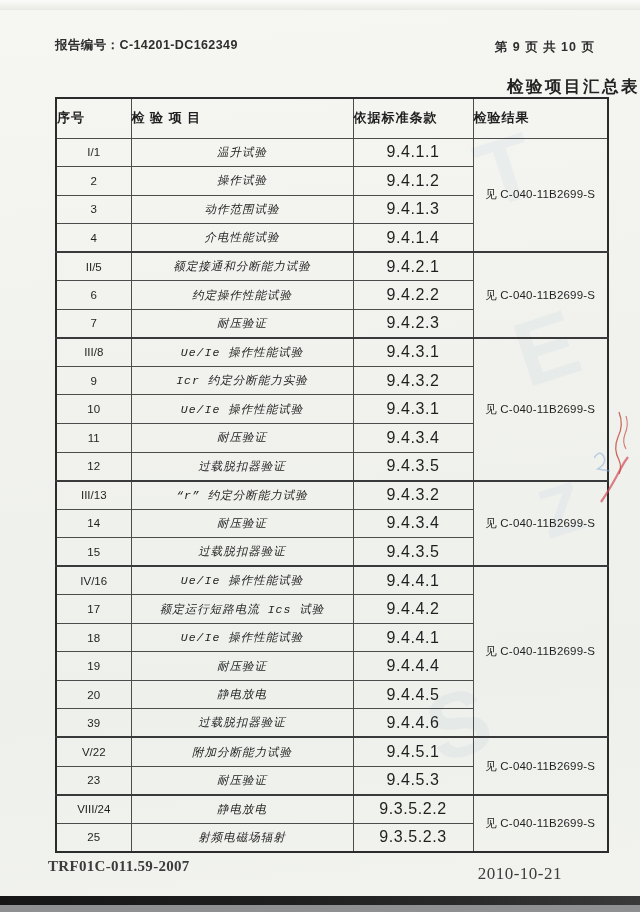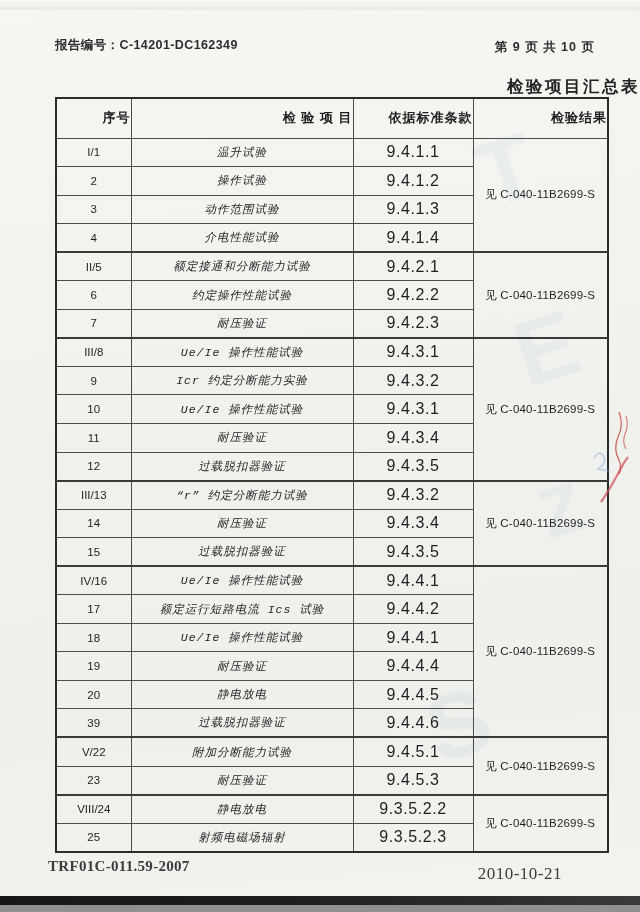--- a/index.html
+++ b/index.html
@@ -43,21 +43,21 @@
     position:absolute; left:55px; top:97px; width:552px;
     border-collapse:collapse; table-layout:fixed;
   }
   table.summary, table.summary th, table.summary td {
     border:1px solid #4c4c4c;
   }
   table.summary { border:2px solid #2b2b2b; }
   table.summary thead tr { height:40px; }
   table.summary th {
     font-size:13px; font-weight:700; color:#1f1f1f;
-    text-align:right; vertical-align:middle; letter-spacing:1px;
+    text-align:left; vertical-align:middle; letter-spacing:1px;
   }
   table.summary tbody tr { height:28.56px; }
   table.summary td {
     text-align:center; vertical-align:middle; color:#1f1f1f;
     padding:0 2px; overflow:hidden; white-space:nowrap;
   }
   td.no-cell { font-size:11.5px; font-family:"Liberation Sans", sans-serif; }
   td.item-cell {
     font-size:11.5px; font-style:italic;
     font-family:Liberation Mono, monospace; letter-spacing:1px;

